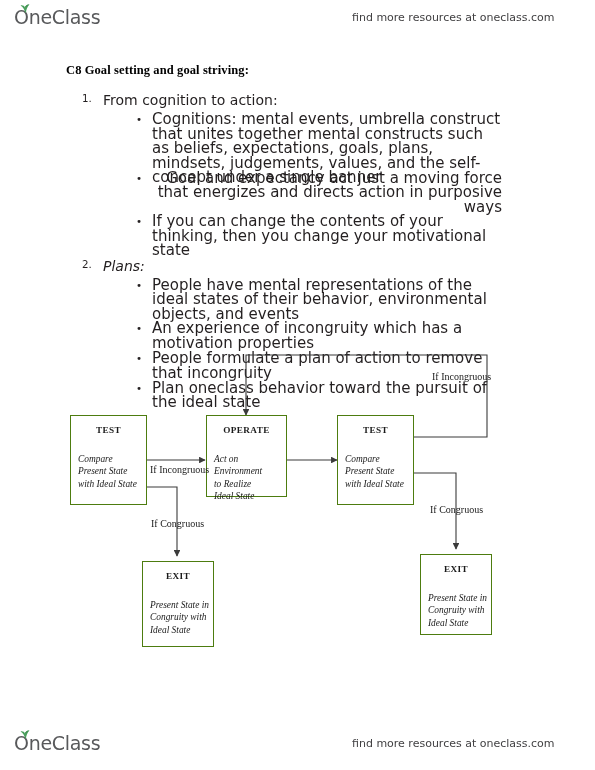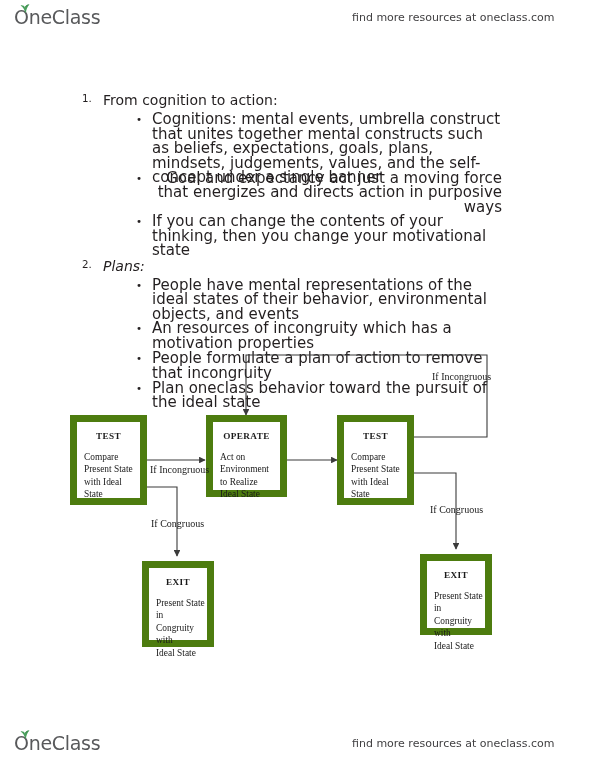--- a/index.html
+++ b/index.html
@@ -130,37 +130,38 @@
   .diagram {
     position: absolute;
     left: 0;
     top: 0;
     width: 595px;
     height: 770px;
     pointer-events: none;
   }
   .node {
     position: absolute;
-    border: 7px solid #4d7c0f;
+    border: 1px solid #4d7c0f;
     background: #fff;
     box-sizing: border-box;
     font-family: "Liberation Serif", serif;
     color: #1a1a1a;
   }
   .node-title {
     text-align: center;
     font-weight: bold;
     font-size: 9.2px;
     letter-spacing: 0.4px;
     margin-top: 9px;
   }
   .node-body {
     font-size: 9.4px;
     line-height: 12.4px;
-    margin: 10px 0 0 7px;
+    margin: 18px 0 0 7px;
+    font-style: italic;
   }
   .edge-label {
     position: absolute;
     font-family: "Liberation Serif", serif;
     font-size: 10px;
     color: #1a1a1a;
     white-space: nowrap;
   }
 </style>
 </head>
@@ -171,20 +172,21 @@
     <svg class="logo-leaf" viewBox="0 0 10 9">
       <path d="M5.0 8.6 C4.6 5.6 3.4 3.4 0.6 1.4 C3.0 1.1 4.3 1.9 5.0 3.4 C5.6 1.7 7.0 0.7 9.4 0.4 C7.4 2.8 6.2 5.2 6.0 8.6 Z" fill="#4a9f5c"></path>
       <path d="M5.0 3.0 C5.6 1.4 7.1 0.5 9.4 0.2 C7.8 1.3 6.6 2.1 5.9 3.2 Z" fill="#3c8a4e"></path>
     </svg>
     <span class="logo-text">OneClass</span>
   </div>
   <div class="resources-text">find more resources at oneclass.com</div>
 </div>
 
 <div class="notes">
+  <div class="doc-title">C8 Goal setting and goal striving:</div>
 
   <div class="num-item">
     <span class="num-marker" style="top:34px;">1.</span>
     <span class="num-label" style="top:34px;">From cognition to action:</span>
 
     <div class="bul-item">
       <span class="bul-dot" style="top:54px;">•</span>
       <span class="bul-text" style="top:54px;">Cognitions: mental events, umbrella construct that unites together mental constructs such as beliefs, expectations, goals, plans, mindsets, judgements, values, and the self-concept under a single banner</span>
     </div>
     <div class="bul-item">
@@ -200,21 +202,21 @@
   <div class="num-item">
     <span class="num-marker" style="top:156px;">2.</span>
     <span class="num-label" style="top:156px;font-style:italic;">Plans:</span>
 
     <div class="bul-item">
       <span class="bul-dot" style="top:176px;">•</span>
       <span class="bul-text" style="top:176px;">People have mental representations of the ideal states of their behavior, environmental objects, and events</span>
     </div>
     <div class="bul-item">
       <span class="bul-dot" style="top:205px;">•</span>
-      <span class="bul-text" style="top:205px;">An resources of incongruity which has a motivation properties</span>
+      <span class="bul-text" style="top:205px;">An experience of incongruity which has a motivation properties</span>
     </div>
     <div class="bul-item">
       <span class="bul-dot" style="top:220px;">•</span>
       <span class="bul-text" style="top:220px;">People formulate a plan of action to remove that incongruity</span>
     </div>
     <div class="bul-item">
       <span class="bul-dot" style="top:235px;">•</span>
       <span class="bul-text" style="top:235px;">Plan oneclass behavior toward the pursuit of the ideal state</span>
     </div>
   </div>

